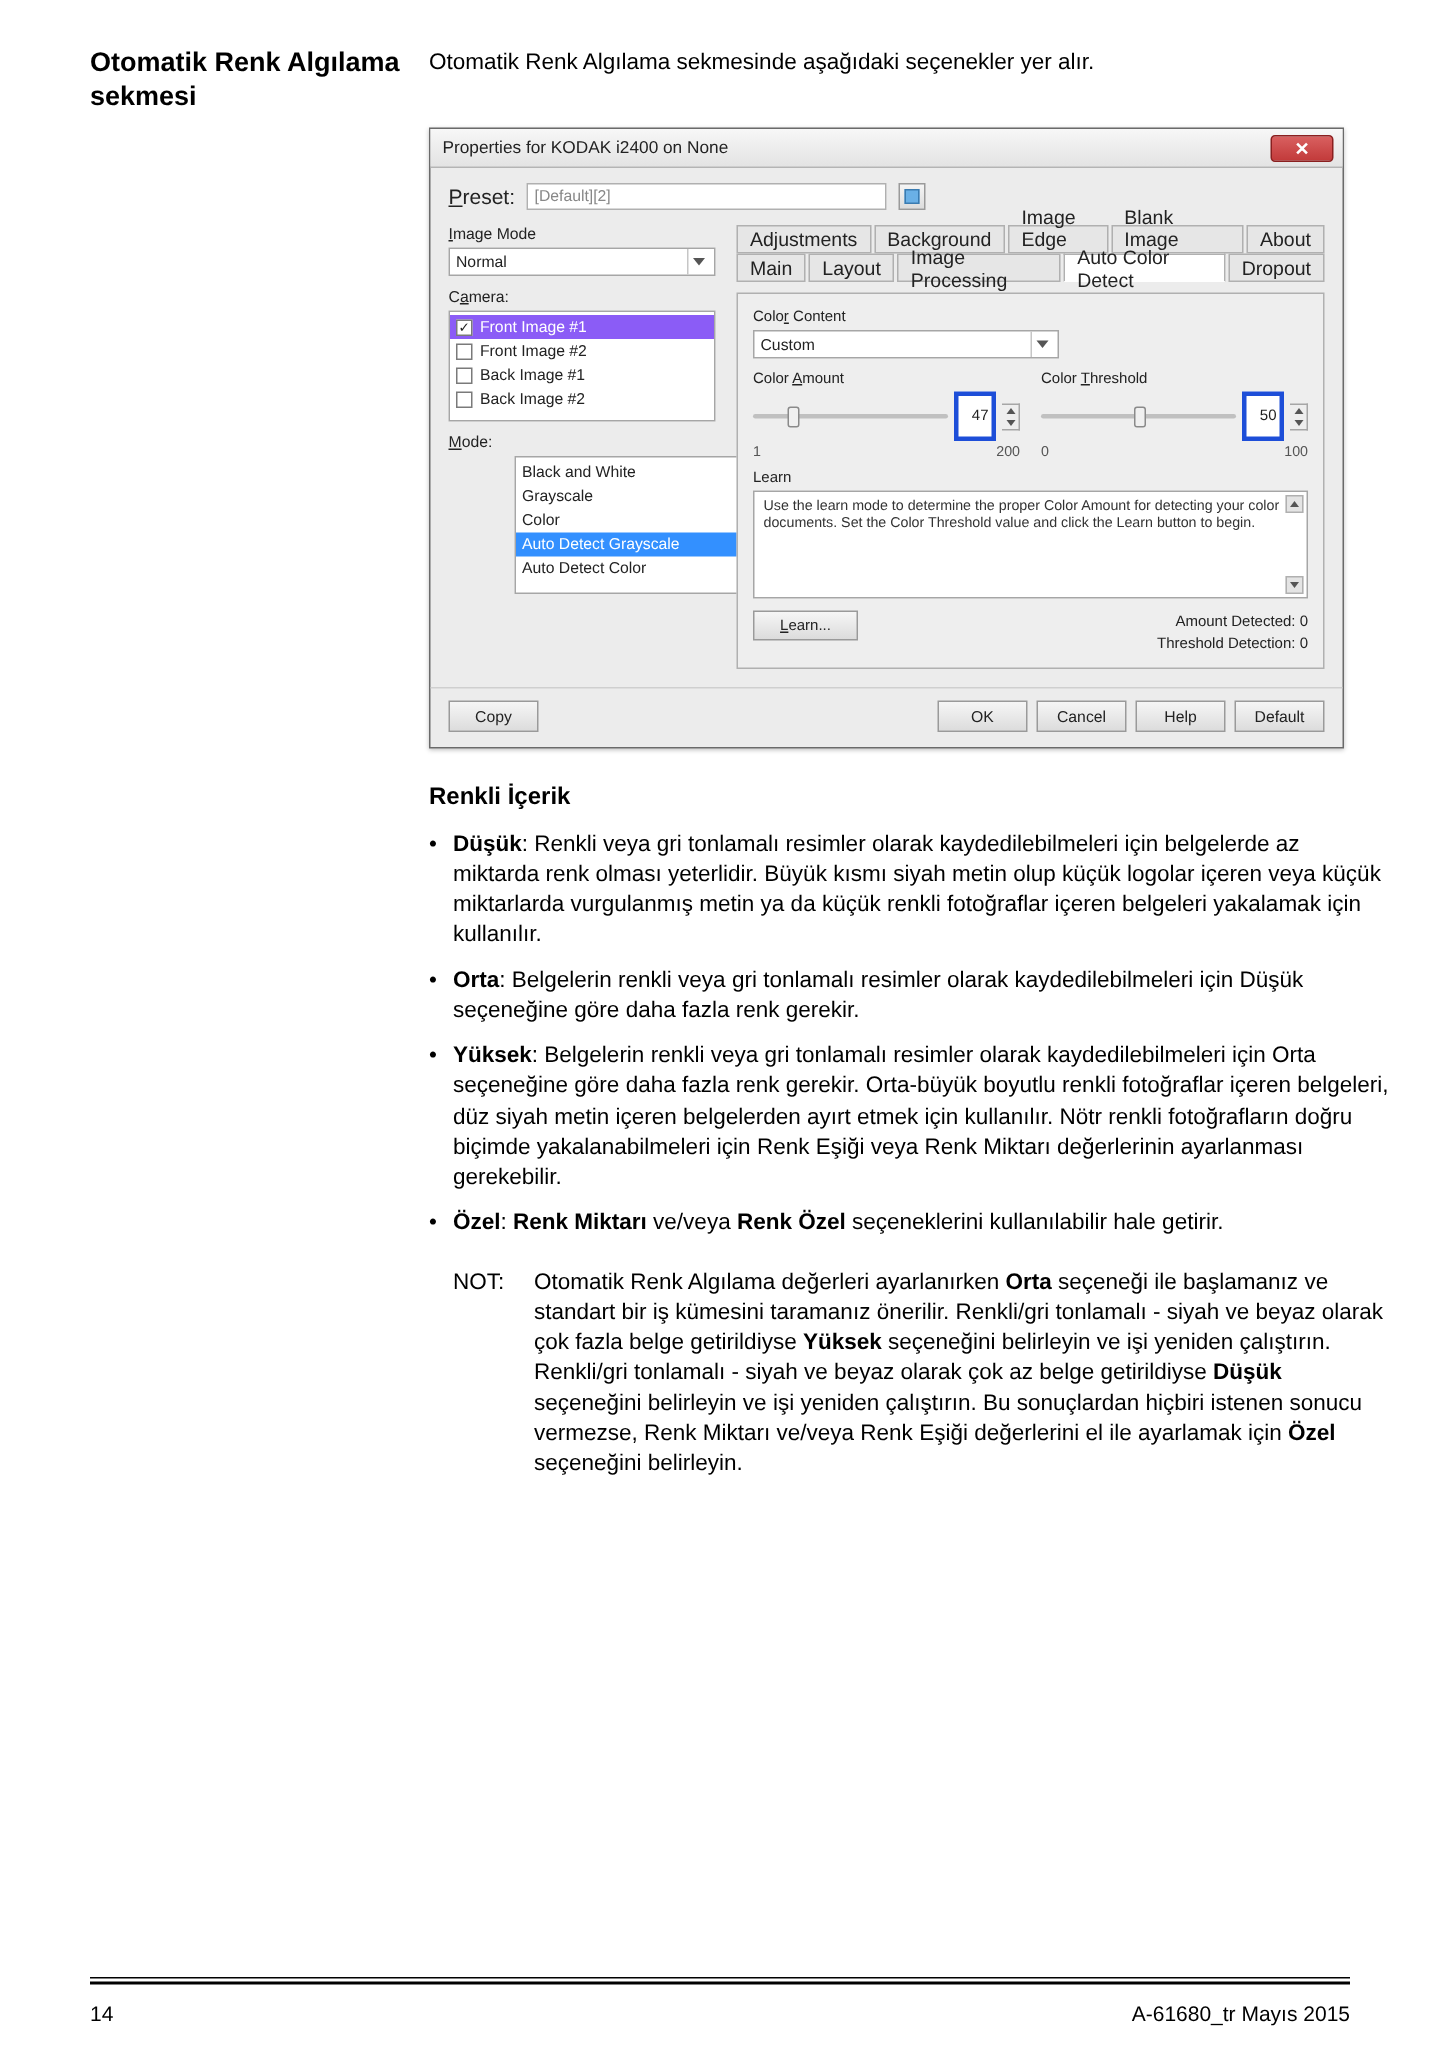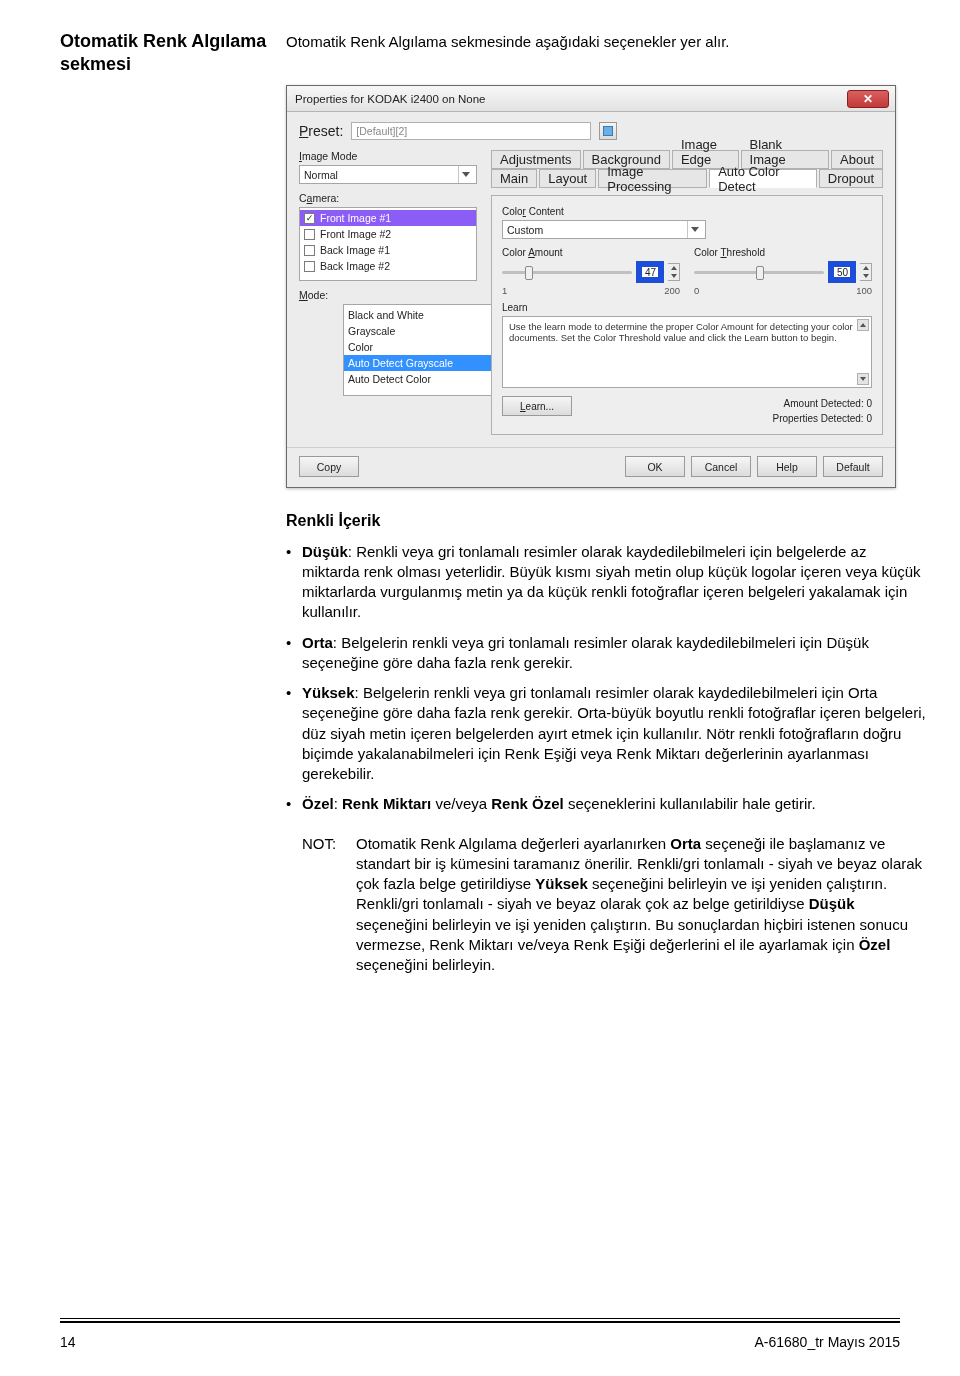--- a/index.html
+++ b/index.html
@@ -54,21 +54,21 @@
   .tabs-border { border:1px solid #b0b0b0; padding:10px 10px 8px 10px; margin-top:-1px; background:#eee; }
 
   .field-row { display:flex; gap:14px; align-items:flex-start; margin-bottom:6px; }
   .field-col { flex:1; }
   .small-label { font-size:10px; margin-bottom:3px; display:block; }
 
   .slider-block { display:flex; flex-direction:column; }
   .slider-top { display:flex; align-items:center; gap:4px; }
   .slider-track { height:3px; background:#c0c0c0; border-radius:2px; position:relative; flex:1; }
   .slider-thumb { position:absolute; top:-5px; width:8px; height:14px; background:#f0f0f0; border:1px solid #8a8a8a; border-radius:2px; }
-  .spin { width:28px; height:22px; border:6px solid #1d4ed8; background:#fff; display:flex; align-items:center; justify-content:flex-end; padding:0 2px; font-size:10px; }
+  .spin { width:28px; height:33px; border:3px solid #1d4ed8; background:#fff; display:flex; align-items:center; justify-content:flex-end; padding:0 2px; font-size:10px; }
   .spin-btns { width:12px; height:18px; display:flex; flex-direction:column; border:1px solid #a6a6a6; border-left:none; }
   .spin-btns div{flex:1;display:flex;align-items:center;justify-content:center;}
   .sbt{width:0;height:0;border-left:3px solid transparent;border-right:3px solid transparent;}
   .sbt.up{border-bottom:4px solid #555;} .sbt.dn{border-top:4px solid #555;}
   .slider-range{display:flex;justify-content:space-between;font-size:9.5px;color:#555;margin-top:2px;}
 
   .learn-box { margin-top:4px; }
   .learn-text { background:#fff; border:1px solid #a6a6a6; height:72px; padding:4px 6px; font-size:9.5px; color:#333; position:relative; }
   .learn-scroll-up,.learn-scroll-dn{position:absolute;right:2px;width:12px;height:12px;border:1px solid #b0b0b0;background:#e4e4e4;display:flex;align-items:center;justify-content:center;}
   .learn-scroll-up{top:2px;} .learn-scroll-dn{bottom:2px;}
@@ -284,21 +284,21 @@
                       <span class="sbt up"></span>
                     </div>
                   <div class="learn-scroll-dn">
                       <span class="sbt dn"></span>
                     </div>
                 </div>
                 <div class="learn-actions">
                   <div class="learn-btn"><span class="u">L</span>earn...</div>
                   <div class="detected">
                     <div><span>Amount Detected:</span> <span>0</span></div>
-                    <div><span>Properties Detected:</span> <span>0</span></div>
+                    <div><span>Threshold Detection:</span> <span>0</span></div>
                   </div>
                 </div>
               </div>
             </div>
           </div>
         </div>
       </div>
 
       <div class="dlg-footer">
         <div class="dlg-btn first">

